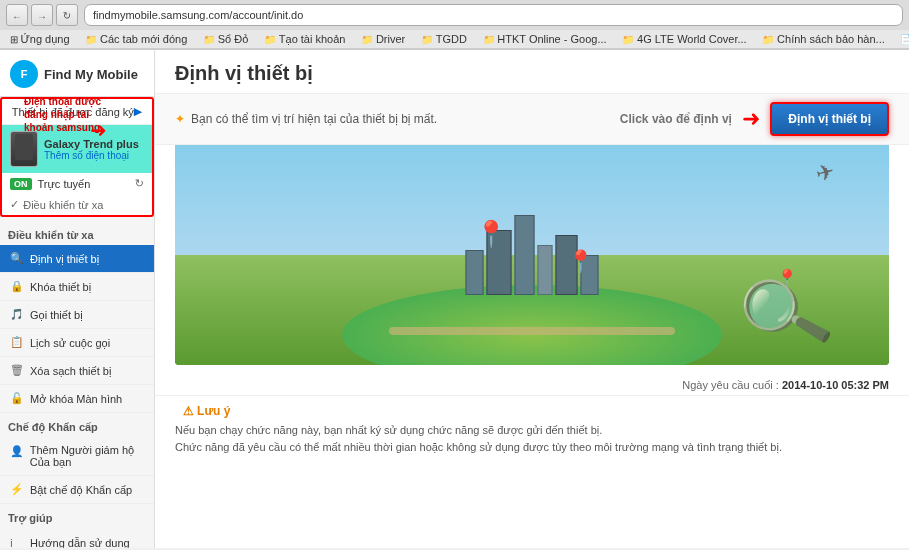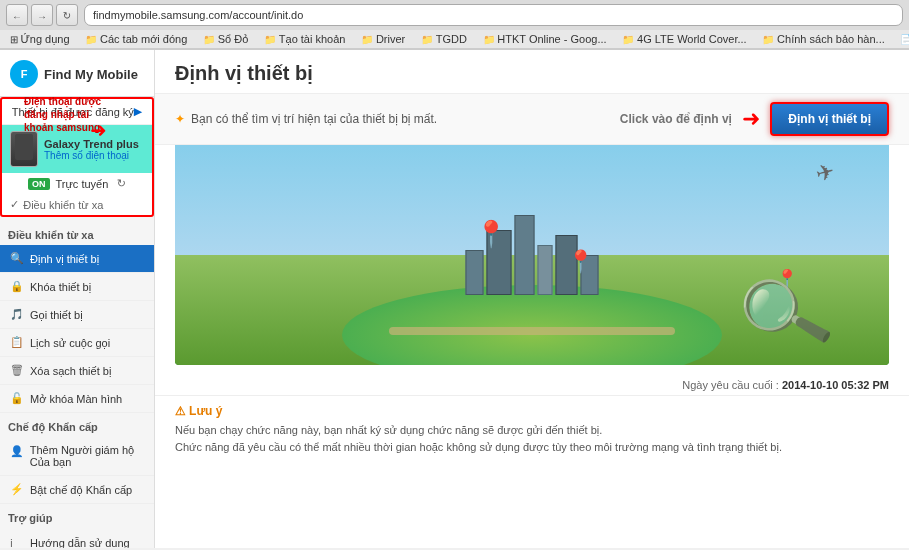--- a/index.html
+++ b/index.html
@@ -118,21 +118,21 @@
       position: relative;
     }
     .device-info { flex: 1; }
     .device-name { font-size: 11px; font-weight: bold; color: #333; }
     .device-sub { font-size: 10px; color: #0066cc; cursor: pointer; }
 
     .status-bar {
       display: flex;
       align-items: center;
       gap: 6px;
-      padding: 4px 26px;
+      padding: 4px 8px;
       background: white;
     }
     .status-on {
       background: #28a745;
       color: white;
       font-size: 9px;
       padding: 1px 4px;
       border-radius: 2px;
       font-weight: bold;
     }
@@ -247,20 +247,21 @@
     .date-value { font-weight: bold; color: #333; }
 
     .note-section {
       padding: 8px 20px 10px;
       border-top: 1px solid #eee;
     }
     .note-title {
       display: flex; align-items: center; gap: 4px;
       font-size: 12px; font-weight: bold; color: #e67e00;
       margin-bottom: 4px;
+      margin-left: 8px;
     }
     .note-text { font-size: 11px; color: #555; line-height: 1.5; }
 
     .page-container {
       position: relative;
     }
   </style>
 </head>
 <body>
 

